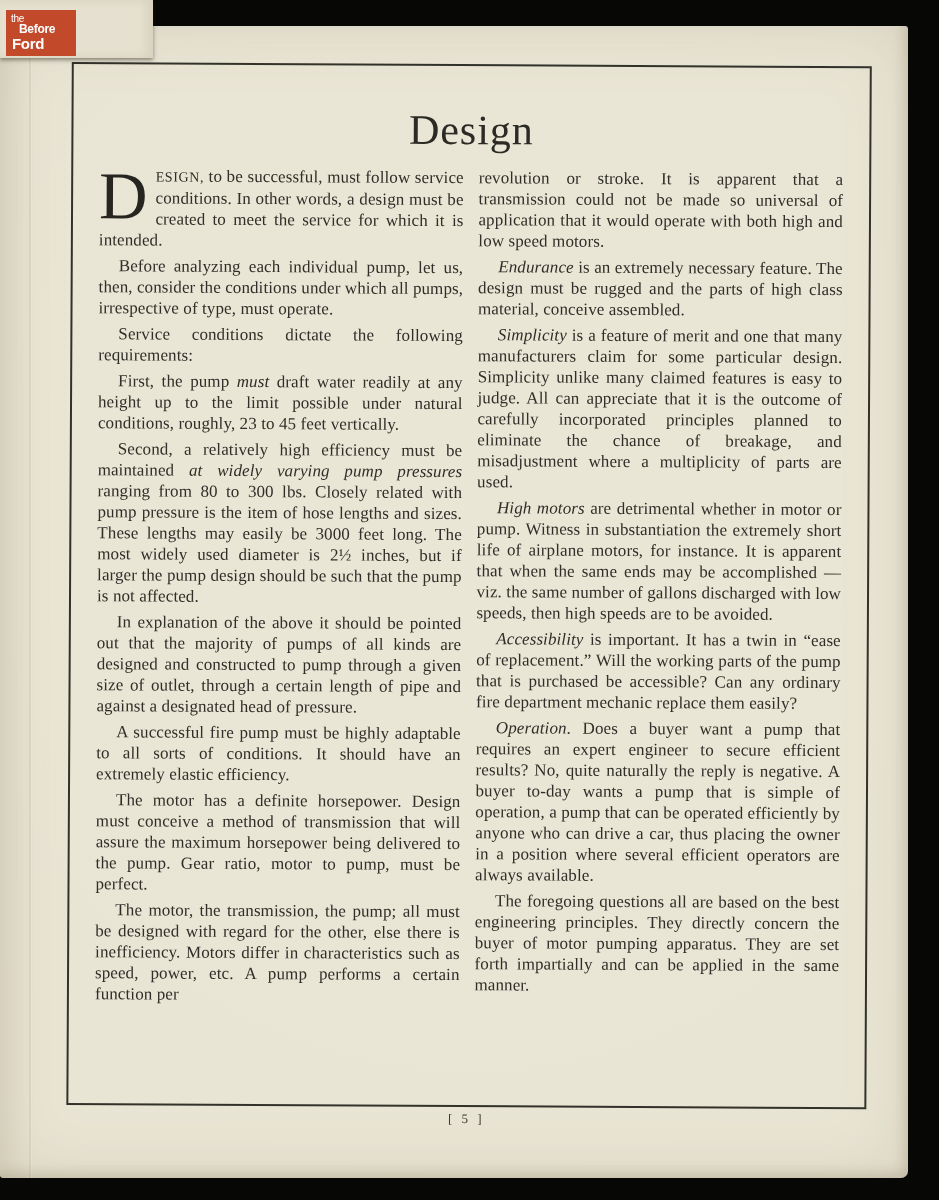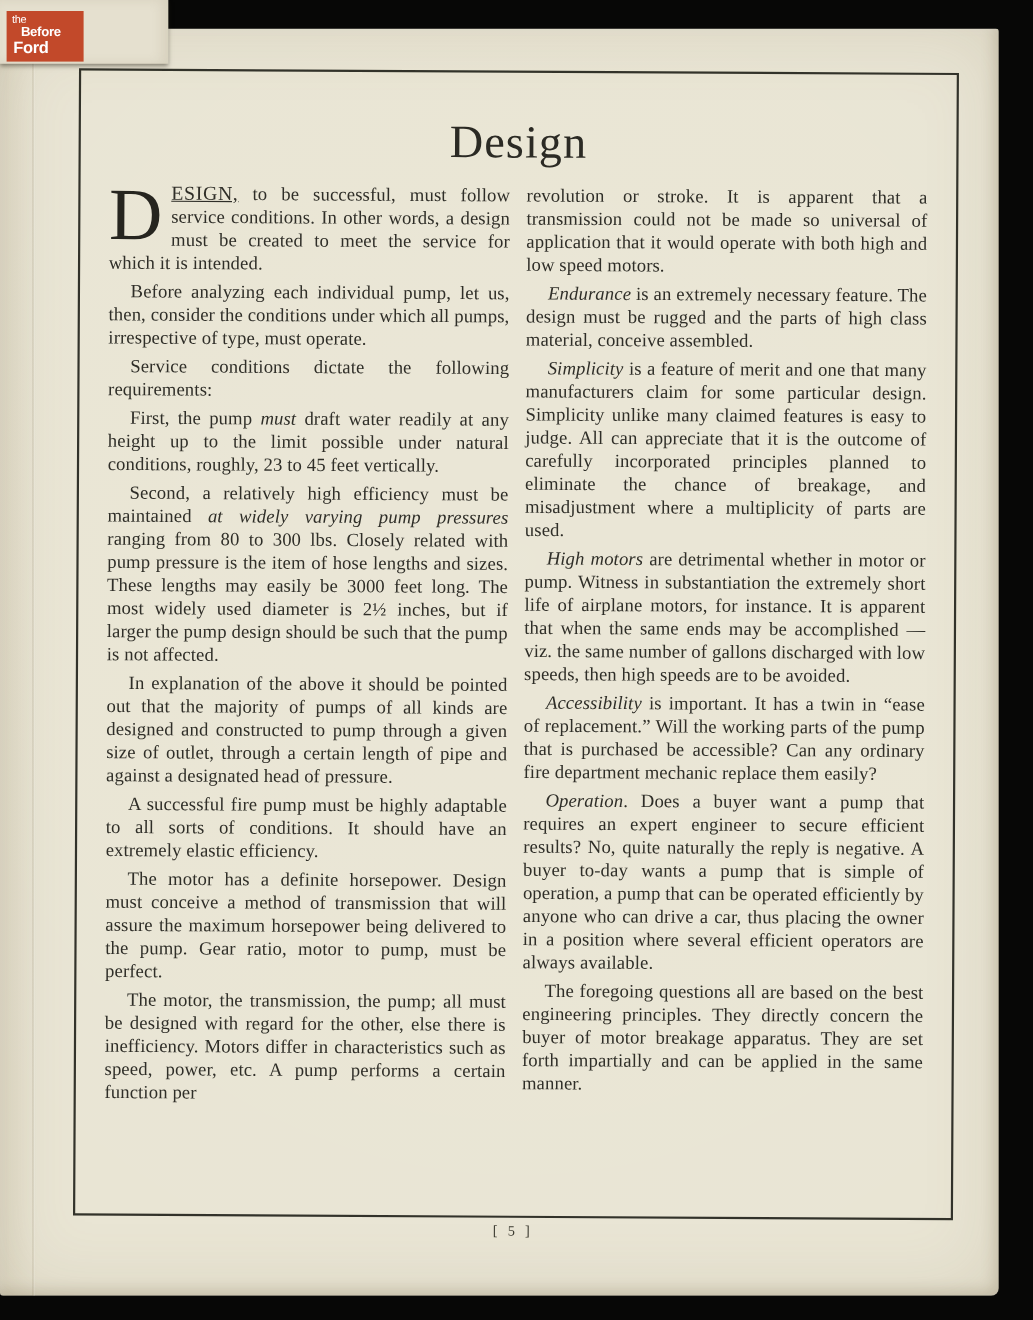--- a/index.html
+++ b/index.html
@@ -70,21 +70,21 @@
   .para{
     margin:0 0 5px 0;
     font-size:17px;
     line-height:21px;
     text-align:justify;
     color:#2f2e28;
     letter-spacing:.1px;
   }
   .para.indent{text-indent:20px;}
   .it{font-style:italic;}
-  .sc{font-size:18px;letter-spacing:.6px;text-decoration:underline;}
+  .sc{font-size:14px;letter-spacing:.6px;}
   .dropcap{
     float:left;
     font-size:67px;
     line-height:54px;
     padding:3px 8px 0 0;
     color:#26251f;
   }
 
   .page-number{
     position:absolute;left:72px;top:1083px;width:800px;
@@ -129,21 +129,21 @@
               <p class="para indent"><span>The motor has a definite horsepower. Design must conceive a method of transmission that will assure the maximum horsepower being delivered to the pump. Gear ratio, motor to pump, must be perfect.</span></p>
               <p class="para indent"><span>The motor, the transmission, the pump; all must be designed with regard for the other, else there is inefficiency. Motors differ in characteristics such as speed, power, etc. A pump performs a certain function per</span></p>
             </div>
           <div class="col">
               <p class="para"><span>revolution or stroke. It is apparent that a transmission could not be made so universal of application that it would operate with both high and low speed motors.</span></p>
               <p class="para indent"><span class="it">Endurance</span><span> is an extremely necessary feature. The design must be rugged and the parts of high class material, conceive assembled.</span></p>
               <p class="para indent"><span class="it">Simplicity</span><span> is a feature of merit and one that many manufacturers claim for some particular design. Simplicity unlike many claimed features is easy to judge. All can appreciate that it is the outcome of carefully incorporated principles planned to eliminate the chance of breakage, and misadjustment where a multiplicity of parts are used.</span></p>
               <p class="para indent"><span class="it">High motors</span><span> are detrimental whether in motor or pump. Witness in substantiation the extremely short life of airplane motors, for instance. It is apparent that when the same ends may be accomplished — viz. the same number of gallons discharged with low speeds, then high speeds are to be avoided.</span></p>
               <p class="para indent"><span class="it">Accessibility</span><span> is important. It has a twin in “ease of replacement.” Will the working parts of the pump that is purchased be accessible? Can any ordinary fire department mechanic replace them easily?</span></p>
               <p class="para indent"><span class="it">Operation</span><span>. Does a buyer want a pump that requires an expert engineer to secure efficient results? No, quite naturally the reply is negative. A buyer to-day wants a pump that is simple of operation, a pump that can be operated efficiently by anyone who can drive a car, thus placing the owner in a position where several efficient operators are always available.</span></p>
-              <p class="para indent"><span>The foregoing questions all are based on the best engineering principles. They directly concern the buyer of motor breakage apparatus. They are set forth impartially and can be applied in the same manner.</span></p>
+              <p class="para indent"><span>The foregoing questions all are based on the best engineering principles. They directly concern the buyer of motor pumping apparatus. They are set forth impartially and can be applied in the same manner.</span></p>
             </div>
         </div>
       </div>
       <div class="page-number">[ 5 ]</div>
     </div>
   </div>
 
   <div class="under-page"></div>
 
   <div class="logo">

